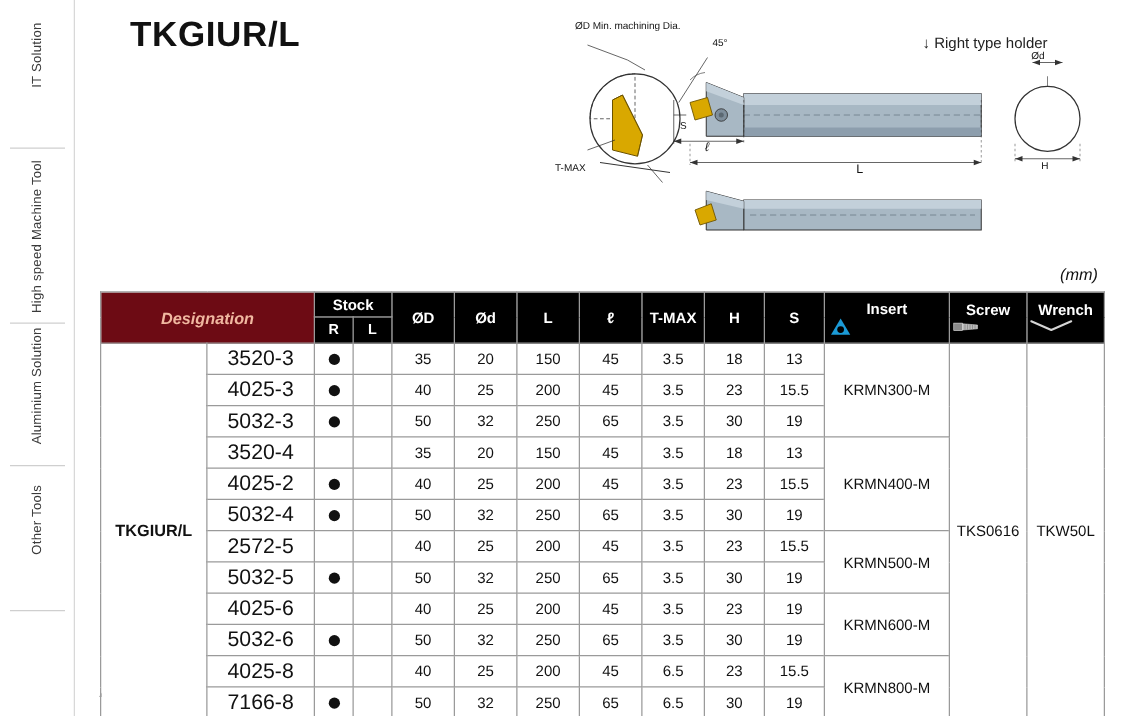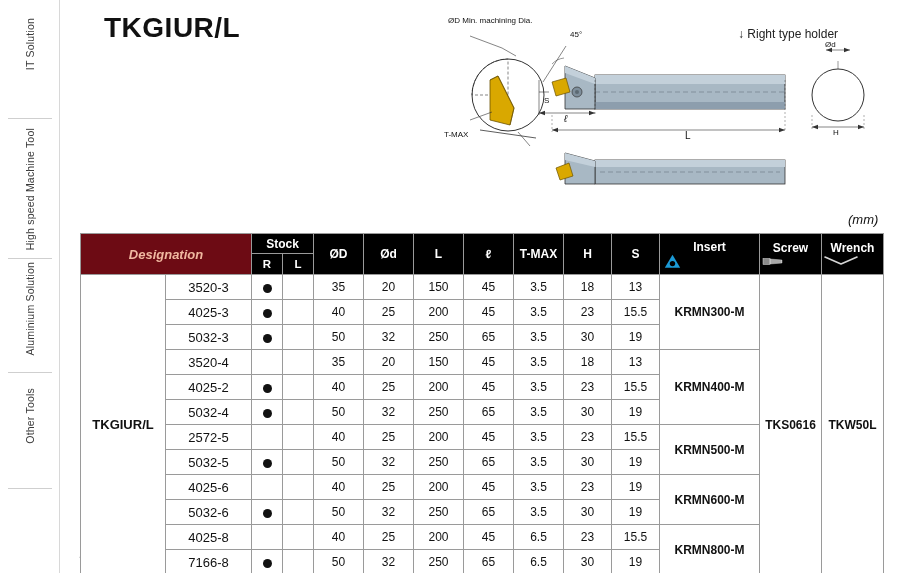--- a/index.html
+++ b/index.html
@@ -146,37 +146,36 @@
     background: #fff;
     font-size: 13px;
     font-weight: bold;
     text-align: left;
     padding-left: 2px;
     white-space: nowrap;
   }
   td.code {
     text-align: left;
     padding-left: 8px;
-    font-size: 13px;
+    font-size: 17px;
     margin-top: 8px;
   }
   td.dot {
     font-size: 11px;
   }
   .dotmark {
     display: inline-block;
     width: 9px;
     height: 9px;
     border-radius: 50%;
     background: #111;
     vertical-align: middle;
   }
   td.insert, td.screw, td.wrench {
     font-size: 12px;
-    font-weight: bold;
   }
 
   svg { display: block; }
 </style>
 </head>
 <body>
 
 <div class="sidebar">
   <div class="side-item" style="top:18px;">
     <span>IT Solution</span>
@@ -257,21 +256,21 @@
       <path d="M372 107 l6 -2.2 v4.4 z" fill="#333"></path>
       <path d="M424 107 l-6 -2.2 v4.4 z" fill="#333"></path>
       <line x1="372" y1="95" x2="372" y2="110" stroke="#333" stroke-width="0.4" stroke-dasharray="2 2"></line>
       <line x1="424" y1="95" x2="424" y2="110" stroke="#333" stroke-width="0.4" stroke-dasharray="2 2"></line>
       <line x1="386" y1="30" x2="410" y2="30" stroke="#333" stroke-width="0.6"></line>
       <path d="M386 30 l6 -2.2 v4.4 z" fill="#333"></path>
       <path d="M410 30 l-6 -2.2 v4.4 z" fill="#333"></path>
     </g>
   </svg>
 
-  <div class="dg-label" style="left:8px; top:-4px;">ØD Min. machining Dia.</div>
+  <div class="dg-label" style="left:20px; top:-4px;">ØD Min. machining Dia.</div>
   <div class="dg-label" style="left:130px; top:10px;">45°</div>
   <div class="dg-label" style="left:4px; top:110px;">T-MAX</div>
   <div class="dg-label" style="left:104px; top:76px;">S</div>
   <div class="dg-label it" style="left:124px; top:93px; font-size:10px;">ℓ</div>
   <div class="dg-label" style="left:245px; top:110px; font-size:10px;">L</div>
   <div class="dg-label" style="left:385px; top:20px;">Ød</div>
   <div class="dg-label" style="left:393px; top:108px;">H</div>
 </div>
 
 <div class="table-wrap">

